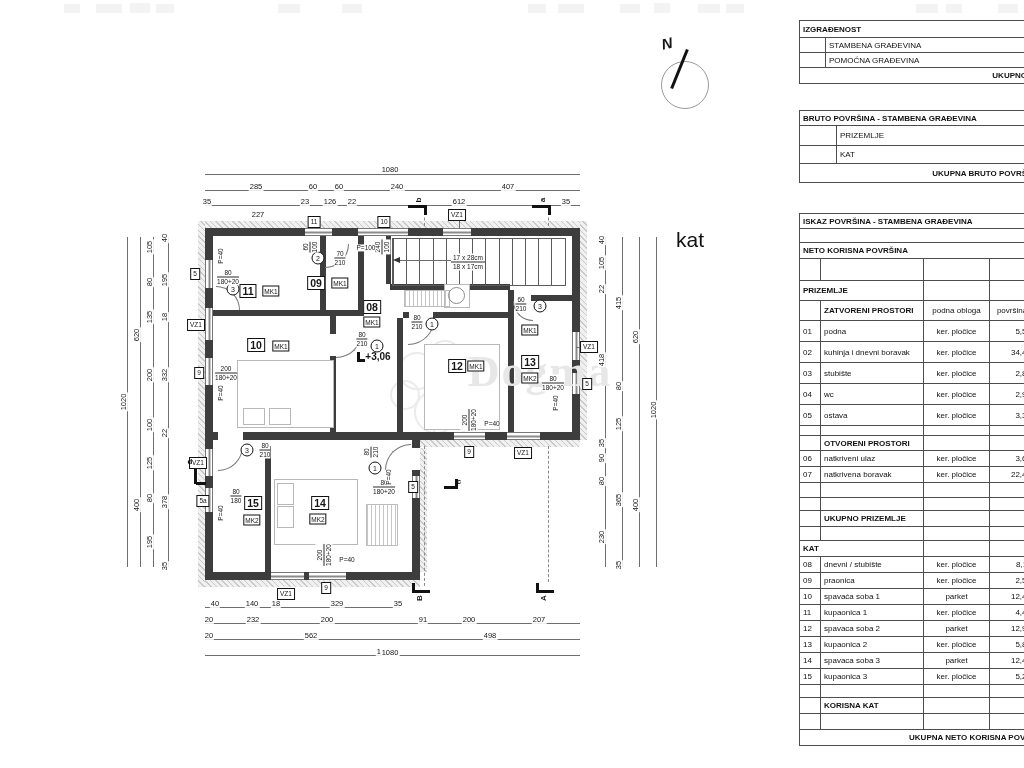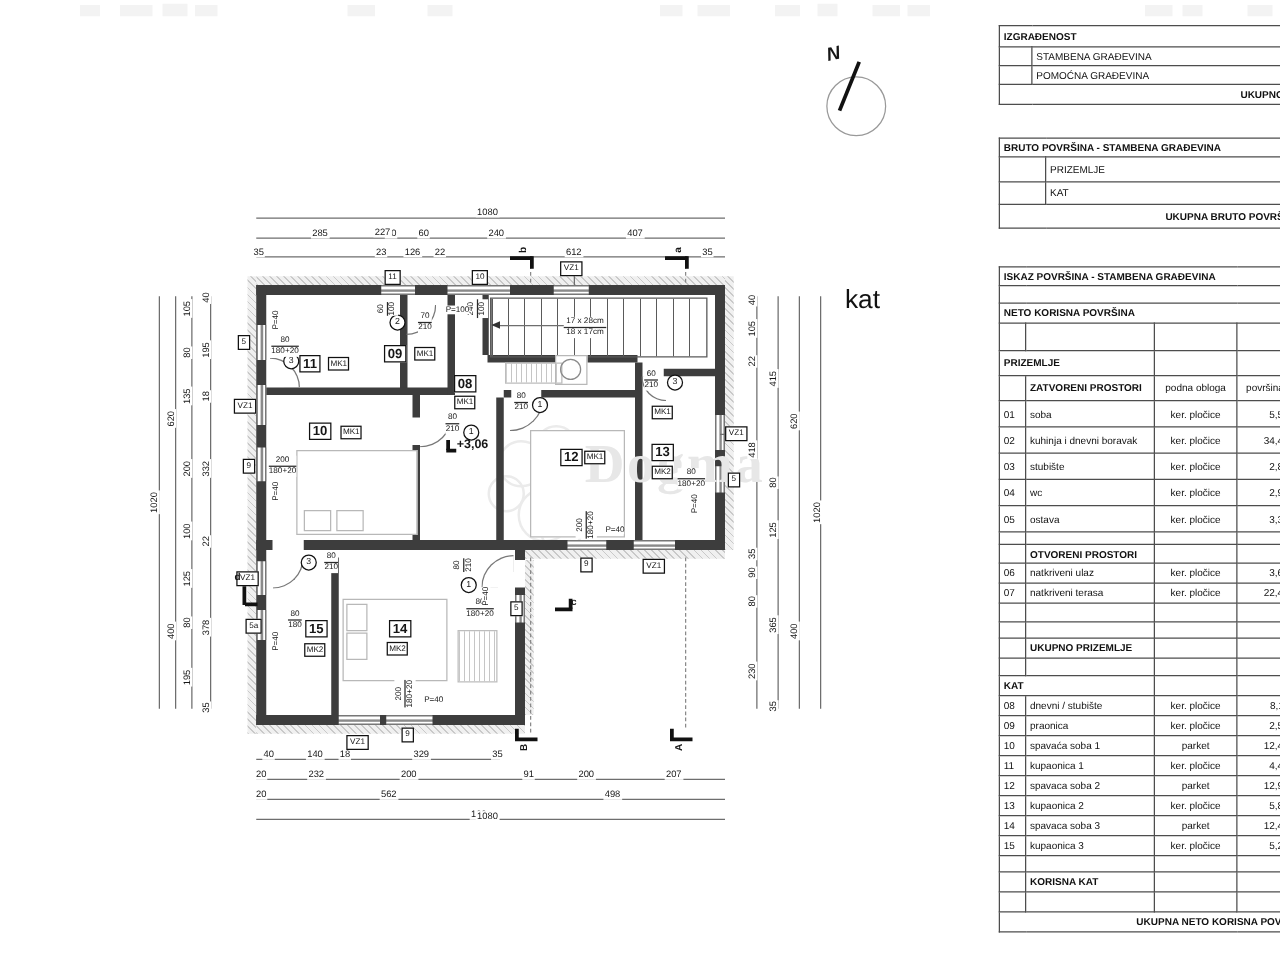--- a/index.html
+++ b/index.html
@@ -169,21 +169,21 @@
     <div class="flag" style="left: 196px; top: 482px; width: 10px; height: 3px;"></div>
     <div class="flag" style="left: 357px; top: 359px; width: 8px; height: 3px;"></div>
     <div class="flag" style="left: 357px; top: 352px; width: 3px; height: 8px;"></div>
     <span class="lbl d" style="left: 390px; top: 170px;">1080</span>
     <span class="lbl d" style="left: 256px; top: 187px;">285</span>
     <span class="lbl d" style="left: 313px; top: 187px;">60</span>
     <span class="lbl d" style="left: 339px; top: 187px;">60</span>
     <span class="lbl d" style="left: 397px; top: 187px;">240</span>
     <span class="lbl d" style="left: 508px; top: 187px;">407</span>
     <span class="lbl d" style="left: 207px; top: 202px;">35</span>
-    <span class="lbl d" style="left: 258px; top: 186px; margin-left: 48px;">227</span>
+    <span class="lbl d" style="left: 258px; top: 215px;">227</span>
     <span class="lbl d" style="left: 305px; top: 202px;">23</span>
     <span class="lbl d" style="left: 330px; top: 202px;">126</span>
     <span class="lbl d" style="left: 352px; top: 202px;">22</span>
     <span class="lbl d" style="left: 459px; top: 202px;">612</span>
     <span class="lbl d" style="left: 566px; top: 202px;">35</span>
     <span class="lbl d" style="left: 215px; top: 604px;">40</span>
     <span class="lbl d" style="left: 252px; top: 604px;">140</span>
     <span class="lbl d" style="left: 276px; top: 604px;">18</span>
     <span class="lbl d" style="left: 337px; top: 604px;">329</span>
     <span class="lbl d" style="left: 398px; top: 604px;">35</span>
@@ -433,21 +433,21 @@
         <td></td>
       </tr>
   <tr style="height:20px">
         <td></td>
         <td class="b">ZATVORENI PROSTORI</td>
         <td class="cc">podna obloga</td>
         <td class="cc">površina</td>
       </tr>
   <tr style="height:21px">
         <td>01</td>
-        <td>soba</td>
+        <td>podna</td>
         <td class="cc">ker. pločice</td>
         <td class="r">5,59</td>
       </tr>
   <tr style="height:21px">
         <td>02</td>
         <td>kuhinja i dnevni boravak</td>
         <td class="cc">ker. pločice</td>
         <td class="r">34,47</td>
       </tr>
   <tr style="height:21px">
@@ -481,21 +481,21 @@
         <td></td>
       </tr>
   <tr style="height:16px">
         <td>06</td>
         <td>natkriveni ulaz</td>
         <td class="cc">ker. pločice</td>
         <td class="r">3,63</td>
       </tr>
   <tr style="height:16px">
         <td>07</td>
-        <td>natkriveni terasa</td>
+        <td>natkrivena boravak</td>
         <td class="cc">ker. pločice</td>
         <td class="r">22,48</td>
       </tr>
   <tr style="height:15px">
         <td></td>
         <td></td>
         <td></td>
         <td></td>
       </tr>
   <tr style="height:13px">

